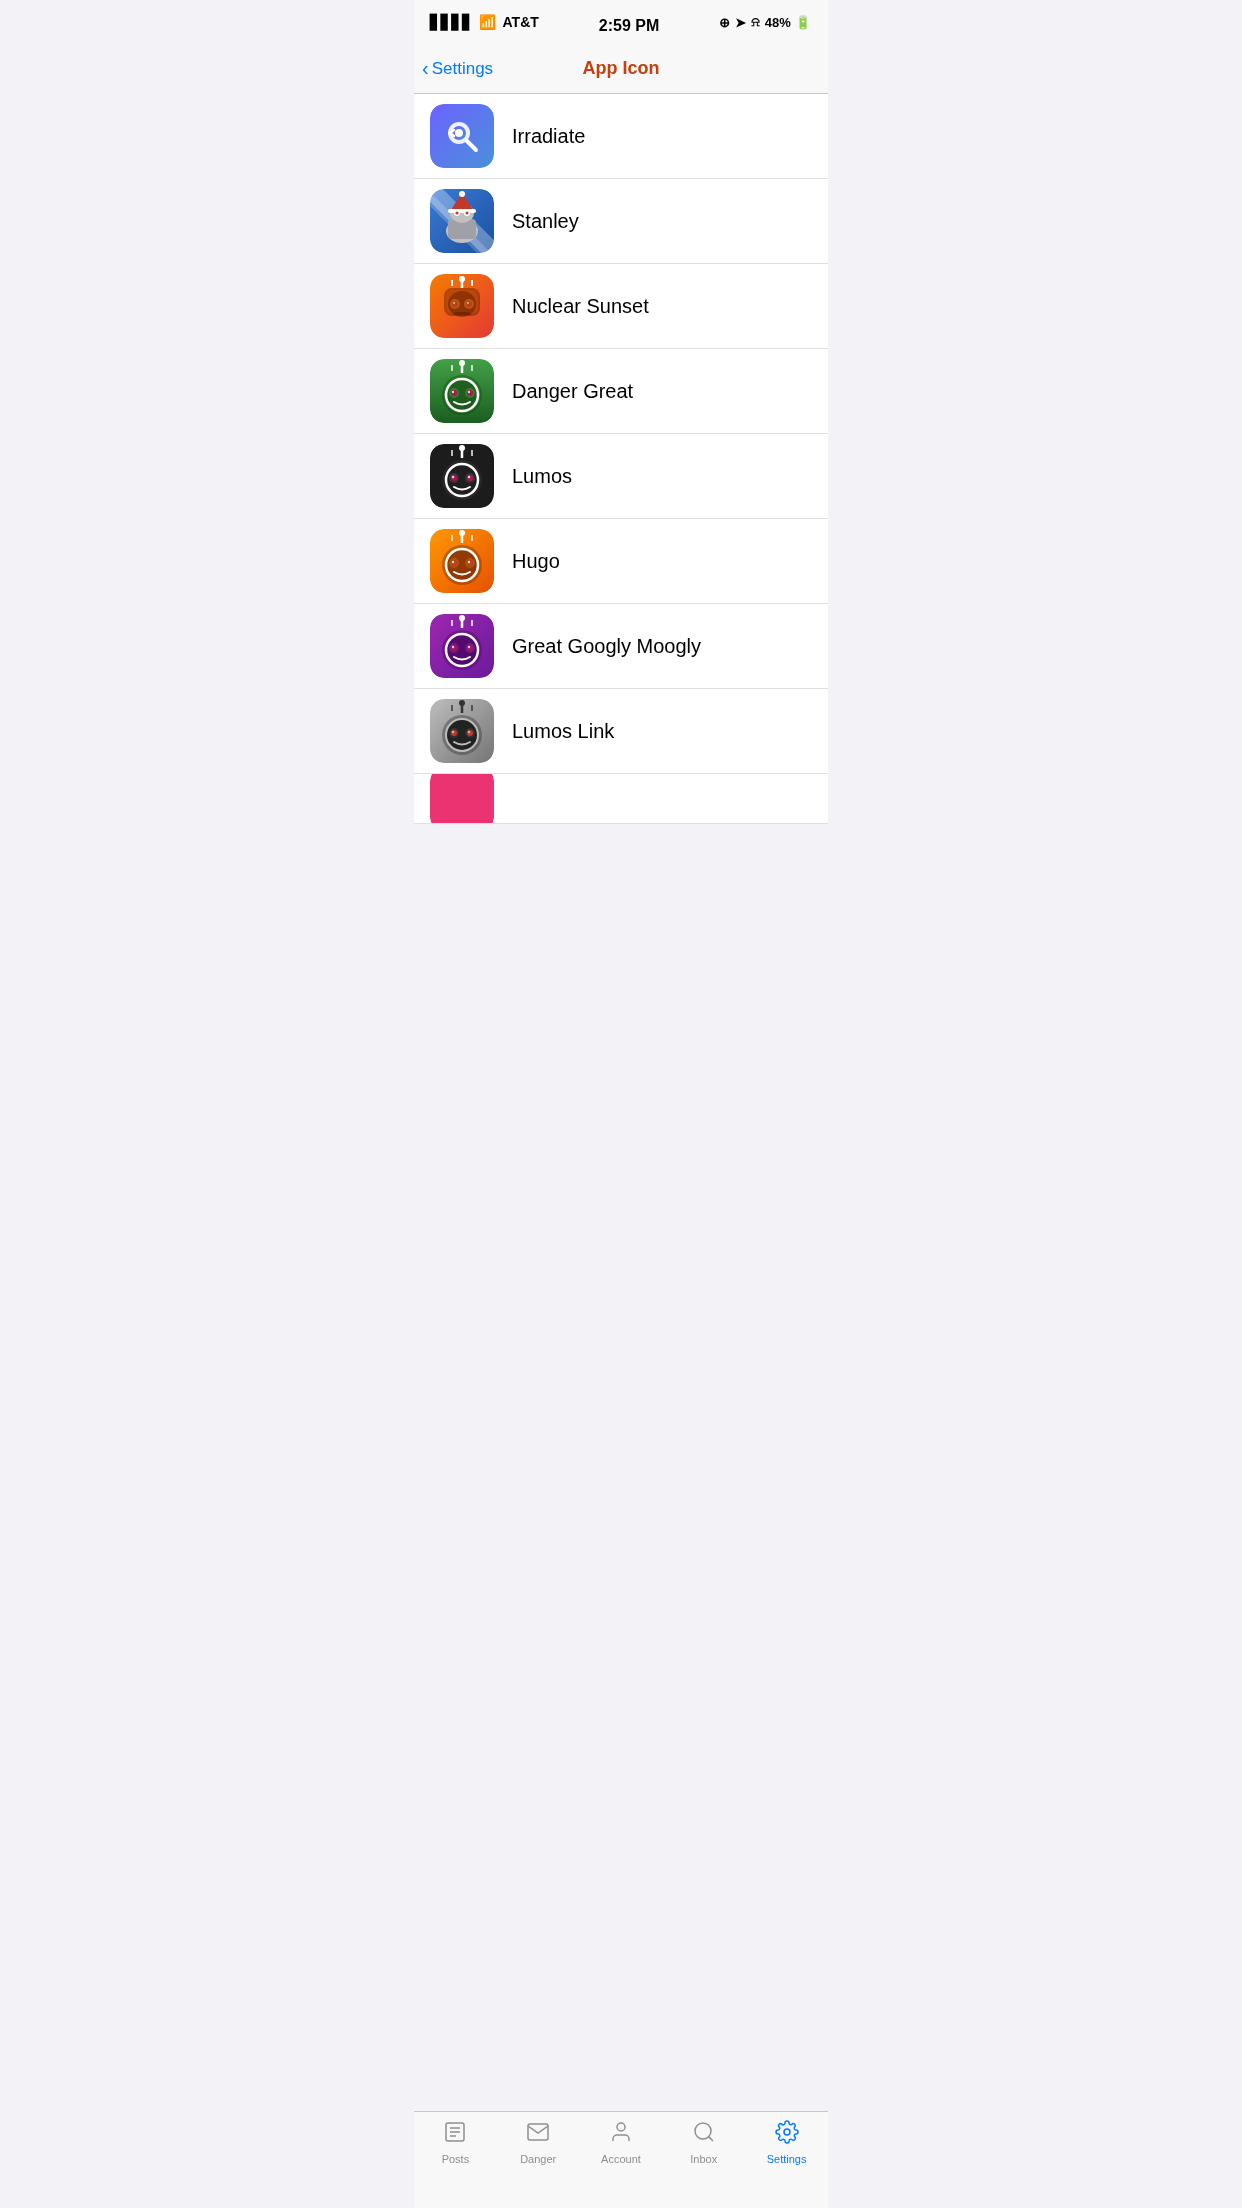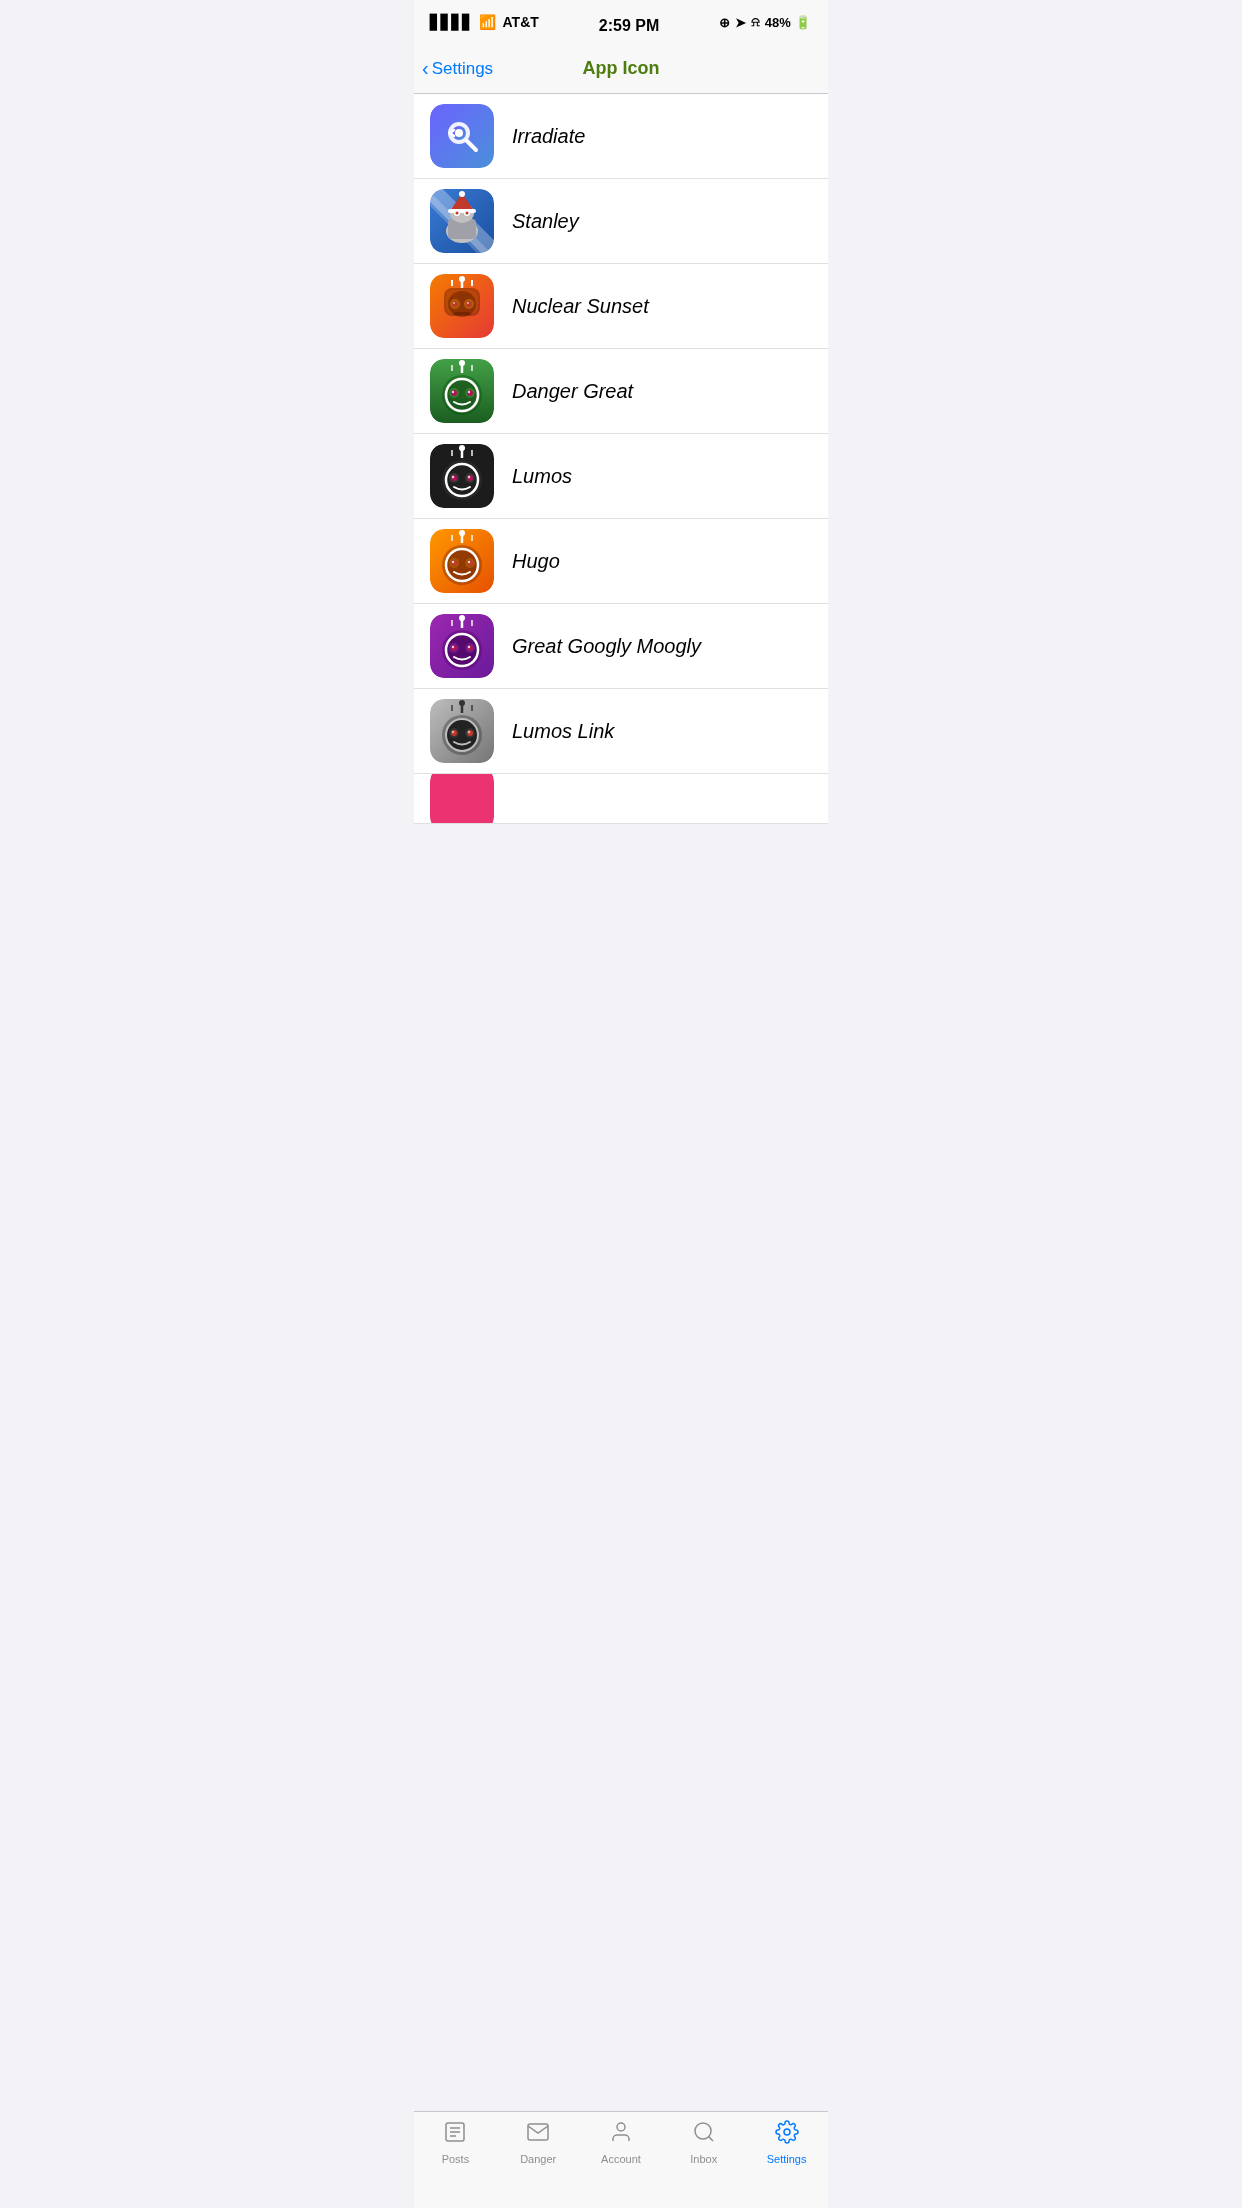--- a/index.html
+++ b/index.html
@@ -52,28 +52,27 @@
       gap: 3px;
     }
     .nav-back .chevron {
       font-size: 20px;
       font-weight: 300;
       margin-top: -1px;
     }
     .nav-title {
       font-size: 18px;
       font-weight: 700;
-      color: #4d7c0f;
+      color: #c2410c;
     }
 
     
     .list-container {
       background: #7dd3fc;
       margin-top: 0;
-      font-style: italic;
     }
 
     .list-item {
       display: flex;
       align-items: center;
       padding: 10px 16px;
       background: #fff;
       min-height: 80px;
       border-bottom: 1px solid #e0e0e0;
       cursor: pointer;

